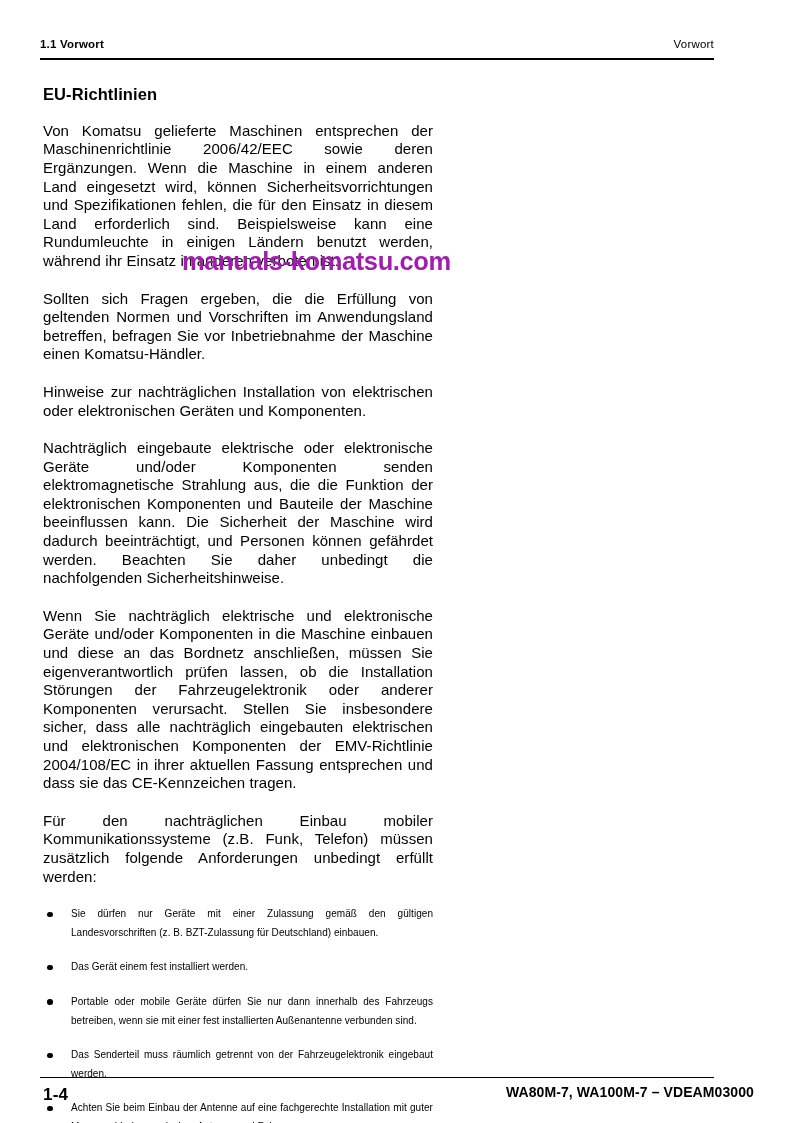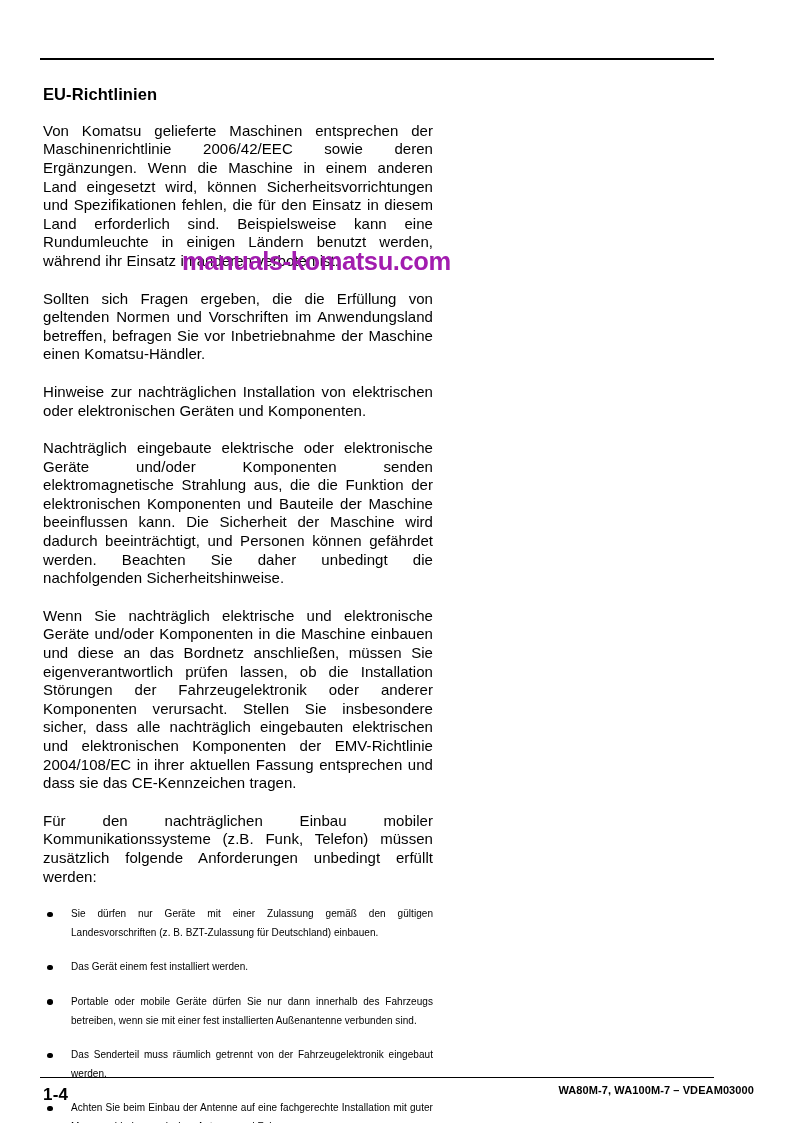--- a/index.html
+++ b/index.html
@@ -134,31 +134,35 @@
     left: 43px;
     top: 1085px;
     font-size: 17px;
     font-weight: bold;
     letter-spacing: 0.2px;
   }
   .footer-right {
     position: absolute;
     right: 40px;
     top: 1084px;
-    font-size: 11px;
+    font-size: 14px;
     font-weight: bold;
     letter-spacing: 0.1px;
     white-space: nowrap;
   }
 </style>
 </head>
 <body>
 
 <div class="page">
 
+  <div class="page-header">
+    <div class="header-left">1.1 Vorwort</div>
+    <div class="header-right">Vorwort</div>
+  </div>
   <div class="header-rule"></div>
 
   <div class="content">
 
     <h1 class="section-title">EU-Richtlinien</h1>
 
     <p class="para gap-lg">Von Komatsu gelieferte Maschinen entsprechen der Maschinenrichtlinie 2006/42/EEC sowie deren Ergänzungen. Wenn die Maschine in einem anderen Land eingesetzt wird, können Sicherheitsvorrichtungen und Spezifikationen fehlen, die für den Einsatz in diesem Land erforderlich sind. Beispielsweise kann eine Rundumleuchte in einigen Ländern benutzt werden, während ihr Einsatz in anderen verboten ist.</p>
 
     <p class="para gap-lg">Sollten sich Fragen ergeben, die die Erfüllung von geltenden Normen und Vorschriften im Anwendungsland betreffen, befragen Sie vor Inbetriebnahme der Maschine einen Komatsu-Händler.</p>
 

